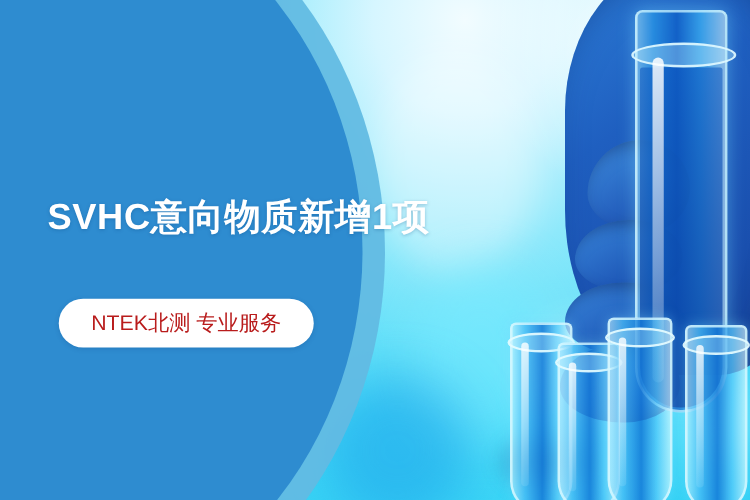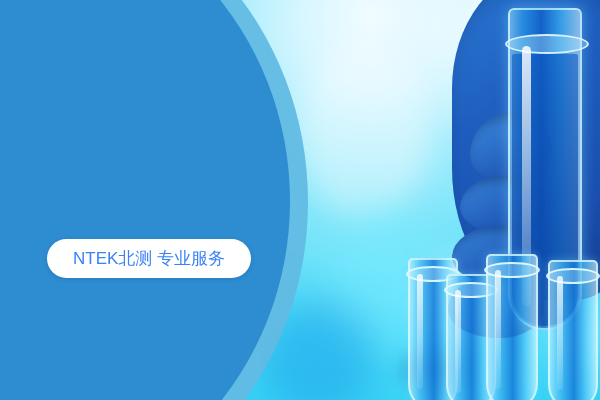--- a/index.html
+++ b/index.html
@@ -180,21 +180,21 @@
     left: 47px; top: 239px;
     height: 39px;
     min-width: 203px;
     box-sizing: border-box;
     padding: 0 26px;
     display: flex;
     align-items: center;
     justify-content: center;
     background: #ffffff;
     border-radius: 22px;
-    color: #3b82f6;
+    color: #b91c1c;
     font-size: 17px;
     white-space: nowrap;
     box-shadow: 0 1px 4px rgba(0,50,110,0.18);
   }
 </style>
 </head>
 <body>
 
 <div id="banner">
 
@@ -235,15 +235,16 @@
     <div class="tube t4">
       <div class="trim"></div>
       <div class="tshine"></div>
     </div>
   </div>
 
   <div class="arc-band"></div>
   <div class="blue-panel"></div>
   <div class="blue-panel-fill"></div>
 
+  <div class="headline">SVHC意向物质新增1项</div>
 
   <div class="pill">NTEK北测  专业服务</div>
 </div>
 
 </body></html>

